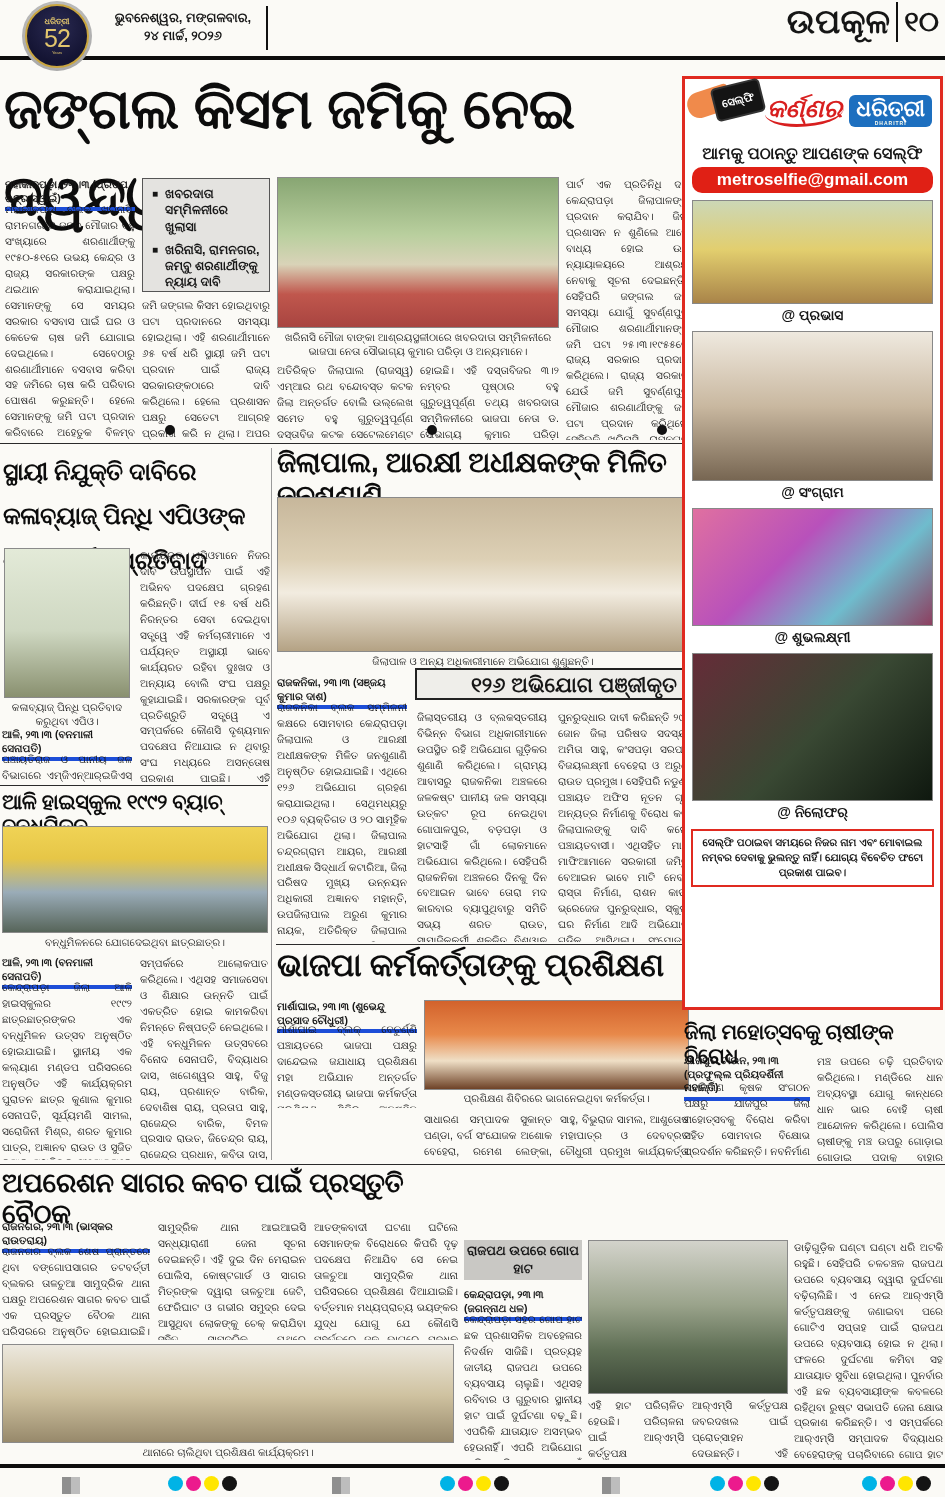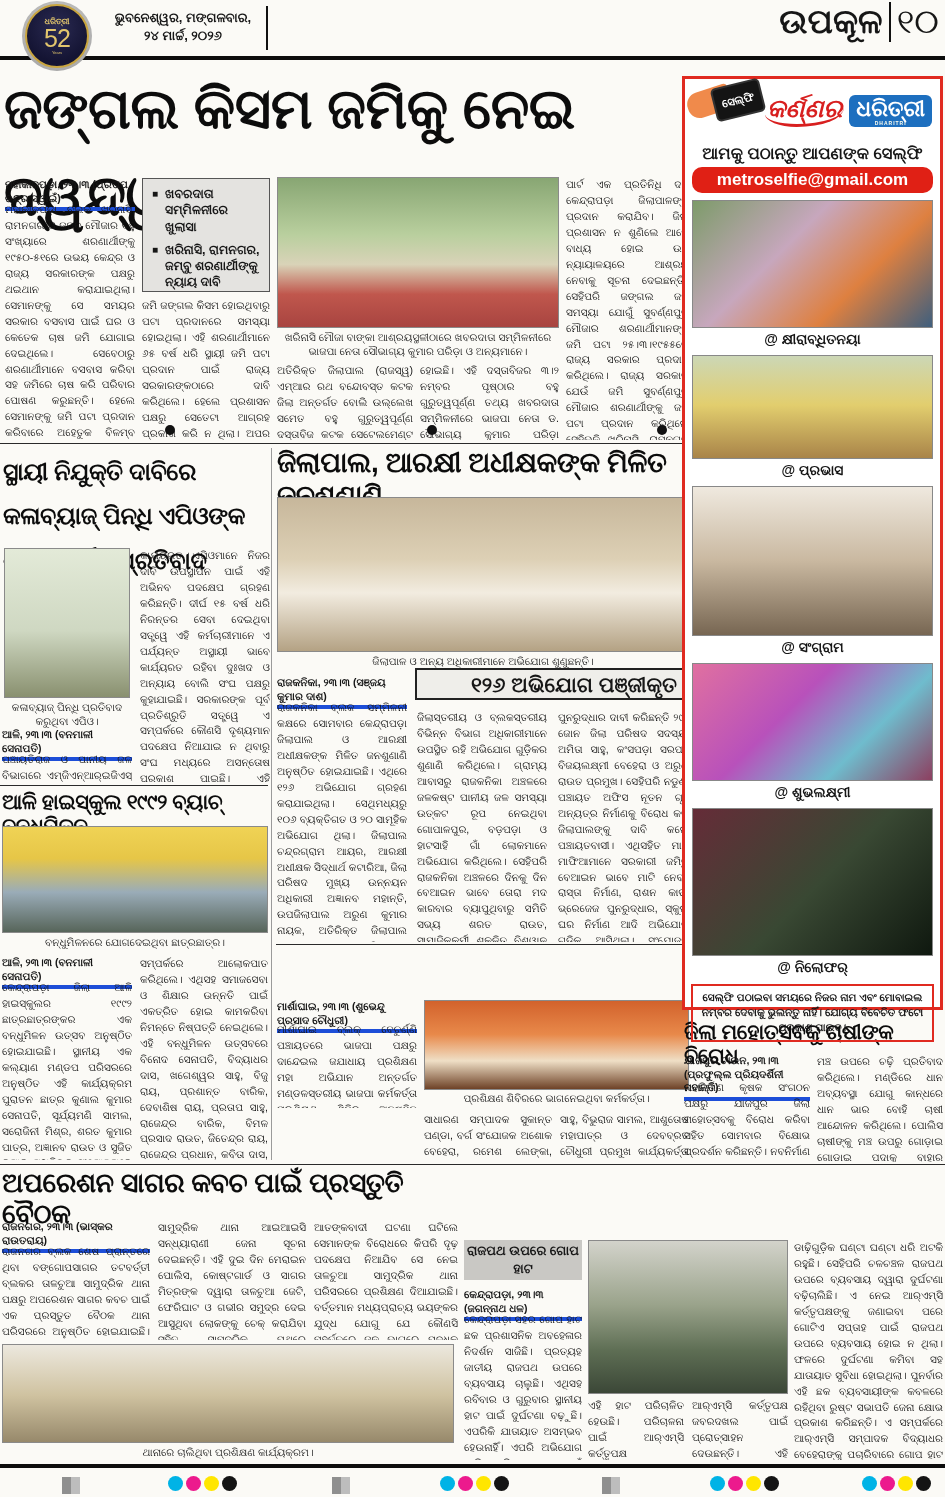--- a/index.html
+++ b/index.html
@@ -21,21 +21,21 @@
     align-items:center;justify-content:center;line-height:1;}
   .logo-brand{color:#e3c66d;font-size:8px;font-weight:bold;}
   .logo-years{color:#e3c66d;font-size:25px;font-weight:400;letter-spacing:-1px;}
   .logo-sub{color:#e3c66d;font-size:4px;}
   .dateline{left:104px;top:9px;width:158px;text-align:center;
     font-size:13px;font-weight:bold;line-height:1.35;}
   .mast-vrule{left:266px;top:6px;width:2px;height:44px;background:#111;}
   .section-block{right:6px;top:2px;display:flex;align-items:center;gap:6px;}
   .section-name{font-size:34px;font-weight:800;}
   .section-vrule{width:2px;height:40px;background:#111;}
-  .page-num{font-size:34px;font-weight:400;}
+  .page-num{font-size:28px;font-weight:700;}
   .mast-rule{left:0;top:56px;width:945px;height:4px;background:#0d0d0d;}
   
   .headline{font-weight:800;color:#0c0c0c;letter-spacing:-0.5px;}
   .lead-headline{left:4px;top:66px;width:676px;font-size:56px;line-height:1.55;}
   .byline{font-weight:bold;font-size:10.5px;border-bottom:4px solid #1d4ed8;
     padding-bottom:2px;line-height:1.3;}
   .bodytext{font-size:10.5px;line-height:1.52;text-align:justify;overflow:hidden;}
   .caption{font-size:10.5px;text-align:center;line-height:1.3;color:#1c1c1c;}
   .photo{border:1px solid #8a8a8a;box-sizing:border-box;}
   .kicker-box{background:#e4e3e0;border:1px solid #555;box-sizing:border-box;
@@ -172,20 +172,21 @@
   <div class="abs bodytext" style="left:558px;top:710px;width:131px;height:232px;">ପୁନରୁଦ୍ଧାର ଦାବୀ କରିଛନ୍ତି ୨୯୯ ଜୋନ ଜିଲା ପରିଷଦ ସଦସ୍ୟା ଅମିତା ସାହୁ, କଂସପଡ଼ା ସରପଞ୍ଚ ବିଜୟଲକ୍ଷ୍ମୀ ବେହେରା ଓ ଅରୁଣ ରାଉତ ପ୍ରମୁଖ। ସେହିପରି ନଡୁଣୀ ପଞ୍ଚାୟତ ଅଫିସ ନୂତନ ଗୃହ ଅନ୍ୟତ୍ର ନିର୍ମାଣକୁ ବିରୋଧ କରି ଜିଲାପାଲଙ୍କୁ ଦାବି କଲେ ପଞ୍ଚାୟତବାସୀ। ଏଥିସହିତ ମାଟି ମାଫିଆମାନେ ସରକାରୀ ଜମିରୁ ବେଆଇନ ଭାବେ ମାଟି ନେବା, ରାସ୍ତା ନିର୍ମାଣ, ରାଶନ କାର୍ଡ, ଭ୍ରେଜେଜ ପୁନରୁଦ୍ଧାର, ସ୍କୁଲ ଘର ନିର୍ମାଣ ଆଦି ଅଭିଯୋଗ ଗୁଡ଼ିକ ଆସିଥିଲା। ସଂଯୋଜକ ମଧୁସୂଦନ ବୃଷଭନ ଦାସ, ସାମାଜିକ ସମୀକ୍ଷକ ସୁବ୍ରତ ଚଉଳନ ସାମଲ ପ୍ରମୁଖ କାର୍ଯ୍ୟକ୍ରମ ପରିଚାଳନାରେ ସହଯୋଗ କରିଥିଲେ।</div>
   <div class="abs hrule" style="left:276px;top:944px;width:414px;height:1px;"></div>
 
   <div class="abs headline" style="left:2px;top:790px;width:266px;font-size:21px;">ଆଳି ହାଇସ୍କୁଲ ୧୯୯୨ ବ୍ୟାଚ୍ ବନ୍ଧୁମିଳନ</div>
   <div class="abs photo ph-reunion" style="left:2px;top:826px;width:266px;height:107px;"></div>
   <div class="abs caption" style="left:2px;top:936px;width:266px;">ବନ୍ଧୁମିଳନରେ ଯୋଗଦେଇଥିବା ଛାତ୍ରଛାତ୍ର।</div>
   <div class="abs byline" style="left:2px;top:956px;width:130px;">ଆଳି, ୨୩।୩ (ବନମାଳୀ ସେନାପତି)</div>
   <div class="abs bodytext" style="left:2px;top:980px;width:130px;height:180px;">କେନ୍ଦ୍ରାପଡ଼ା ଜିଲା ଆଳି ହାଇସ୍କୁଲର ୧୯୯୨ ଛାତ୍ରଛାତ୍ରଙ୍କର ଏକ ବନ୍ଧୁମିଳନ ଉତ୍ସବ ଅନୁଷ୍ଠିତ ହୋଇଯାଇଛି। ସ୍ଥାନୀୟ ଏକ କଲ୍ୟାଣ ମଣ୍ଡପ ପରିସରରେ ଅନୁଷ୍ଠିତ ଏହି କାର୍ଯ୍ୟକ୍ରମ ପୁରାତନ ଛାତ୍ର କୁଣାଲ କୁମାର ସେନାପତି, ସୂର୍ଯ୍ୟମଣି ସାମଲ, ସରୋଜିନୀ ମିଶ୍ର, ଶରତ କୁମାର ପାତ୍ର, ଅଜ୍ଞାନବ ରାଉତ ଓ ସୁଜିତ କୁମାର ମହାବିଙ୍କ ସଂଯୋଜନାରେ ଅନୁଷ୍ଠିତ ହୋଇଥିଲା। ବନ୍ଧୁମିଳନରେ ଏହି ବ୍ୟାଚ୍‌ରେ ପଢୁଥିବା ସମସ୍ତ ଛାତ୍ରଛାତ୍ର ଏକତ୍ରିତ ହୋଇ ପୁରୁଣା ସ୍ମୃତିକୁ ମନେପକାଇ ନିଜ ଛାତ୍ରଜୀବନର ଅନୁଭୂତି</div>
   <div class="abs bodytext" style="left:140px;top:956px;width:128px;height:204px;">ସମ୍ପର୍କରେ ଆଲୋକପାତ କରିଥିଲେ। ଏଥିସହ ସମାଜସେବା ଓ ଶିକ୍ଷାର ଉନ୍ନତି ପାଇଁ ଏକତ୍ରିତ ହୋଇ କାମକରିବା ନିମନ୍ତେ ନିଷ୍ପତ୍ତି ନେଇଥିଲେ। ଏହି ବନ୍ଧୁମିଳନ ଉତ୍ସବରେ ବିନୋଦ ସେନାପତି, ବିଦ୍ୟାଧର ଦାସ, ଖଗେଶ୍ୱର ସାହୁ, ବିଜୁ ରାୟ, ପ୍ରଶାନ୍ତ ବାରିକ, ଦେବାଶିଷ ରାୟ, ପ୍ରତାପ ସାହୁ, ରାଜେନ୍ଦ୍ର ବାରିକ, ବିମଳ ପ୍ରସାଦ ରାଉତ, ଜିତେନ୍ଦ୍ର ରାୟ, ରାଜେନ୍ଦ୍ର ପ୍ରଧାନ, କବିତା ଦାସ, ଗୀତାଞ୍ଜଳି ପଟ୍ଟନାୟକ, ସଂଯୁକ୍ତା ରାଉତ, ଭାରତୀ ଦାକ୍ଷିତ, ସନ୍ଧ୍ୟାରାଣୀ ସାହୁ, ହେମଲତା ସାହୁ, ଫୁଲୋଚନା ମିଶ୍ର, ସ୍ମିତାରାଣୀ ରାୟ, ମମତା ସାହୁ, ସାବିନା ରଥ ଓ ସଂଯୁକ୍ତା ବେହେରା ପ୍ରମୁଖ ଯୋଗ ଦେଇଥିଲେ।</div>
 
+  <div class="abs headline" style="left:277px;top:947px;width:412px;font-size:32px;">ଭାଜପା କର୍ମକର୍ତ୍ତାଙ୍କୁ ପ୍ରଶିକ୍ଷଣ</div>
   <div class="abs byline" style="left:277px;top:1000px;width:140px;">ମାର୍ଶାଘାଇ, ୨୩।୩ (ଶୁଭେନ୍ଦୁ ପ୍ରସାଦ ଚୌଧୁରୀ)</div>
   <div class="abs bodytext" style="left:277px;top:1022px;width:140px;height:86px;">ମାର୍ଶାଘାଇ ବ୍ଲକ୍ ବେଚୁର୍ଣ୍ଣି ପଞ୍ଚାୟତରେ ଭାଜପା ପକ୍ଷରୁ ଦାନ୍ଦେଇଲ ଜଯାଧାୟ ପ୍ରଶିକ୍ଷଣ ମହା ଅଭିଯାନ ଅନ୍ତର୍ଗତ ମଣ୍ଡଳସ୍ତରୀୟ ଭାଜପା କର୍ମକର୍ତ୍ତା ପ୍ରଶିକ୍ଷଣ ଶିବିର ଅନୁଷ୍ଠିତ ହୋଇଯାଇଛି। କେନ୍ଦ୍ରାପଡ଼ା ଜିଲା ଭାଜପା ସଭାପତି ଶଶାଙ୍କ ଶେଖର ସେଠୀ, ରାଜ୍ୟ କୃଷକ ମୋର୍ଚ୍ଚା ସମ୍ପାଦକ ବିକ୍ରମ କେଶରୀ ରାଉତରାୟ, ଜିଲା ସାଧାରଣ ସମ୍ପାଦିକା ପ୍ରତିମା ନାୟକ ପ୍ରମୁଖ ଯୋଗଦେଇ ଏହି ପ୍ରଶିକ୍ଷଣ ଶିବିରର ଲକ୍ଷ୍ୟ ସମ୍ପର୍କରେ ବକ୍ତବ୍ୟ ରଖିଥିଲେ। ମଣ୍ଡଳ ସଭାପତି ହିରଣ୍ୟ ମହାପାତ୍ର,</div>
   <div class="abs photo ph-bjp" style="left:424px;top:1000px;width:265px;height:90px;"></div>
   <div class="abs caption" style="left:424px;top:1092px;width:265px;">ପ୍ରଶିକ୍ଷଣ ଶିବିରରେ ଭାଗନେଇଥିବା କର୍ମକର୍ତ୍ତା।</div>
   <div class="abs bodytext" style="left:424px;top:1112px;width:128px;height:50px;">ସାଧାରଣ ସମ୍ପାଦକ ସୁକାନ୍ତ ପଣ୍ଡା, ବର୍ଗ ସଂଯୋଜକ ଅଶୋକ ବେହେରା, ରମେଶ ଲେଙ୍କା, ଦ୍ୟାବକ୍ସା ପ୍ରମୁଖ ନରେଶ ବେହେରା, ଗଞ୍ଜନ ବେହେରା, ପ୍ରଶାନ୍ତ</div>
   <div class="abs bodytext" style="left:560px;top:1112px;width:129px;height:50px;">ସାହୁ, ବିଭୁରାଜ ସାମଲ, ଆଶୁତୋଷ ମହାପାତ୍ର ଓ ଦେବବ୍ରତ ଚୌଧୁରୀ ପ୍ରମୁଖ କାର୍ଯ୍ୟକର୍ତ୍ତା ଶିବିର ପରିଚାଳନାରେ ସକ୍ରିୟ ସହଯୋଗ କରିଥିଲେ।</div>
 
   <div class="abs hrule" style="left:0;top:1164px;width:945px;height:1px;"></div>
 
   <div class="abs headline" style="left:2px;top:1168px;width:462px;font-size:27px;">ଅପରେଶନ ସାଗର କବଚ ପାଇଁ ପ୍ରସ୍ତୁତି ବୈଠକ</div>
@@ -216,24 +217,20 @@
       <span class="corner-word">କର୍ଣ୍ଣର</span>
       <span class="brand-badge">
         <span>ଧରିତ୍ରୀ</span>
         <span class="brand-sub">DHARITRI</span>
       </span>
     </div>
     <div class="selfie-tagline">ଆମକୁ ପଠାନ୍ତୁ ଆପଣଙ୍କ ସେଲ୍ଫି</div>
     <div class="email-bar">metroselfie@gmail.com</div>
 
     <div class="selfie-item">
-      <div class="selfie-photo ph-s1" style="height:128px;"></div>
-      <div class="selfie-handle">@ କ୍ଷୀରାବ୍ଧିତନୟା</div>
-    </div>
-    <div class="selfie-item">
       <div class="selfie-photo ph-s2" style="height:104px;"></div>
       <div class="selfie-handle">@ ପ୍ରଭାସ</div>
     </div>
     <div class="selfie-item">
       <div class="selfie-photo ph-s3" style="height:150px;"></div>
       <div class="selfie-handle">@ ସଂଗ୍ରାମ</div>
     </div>
     <div class="selfie-item">
       <div class="selfie-photo ph-s4" style="height:118px;"></div>
       <div class="selfie-handle">@ ଶୁଭଲକ୍ଷ୍ମୀ</div>

